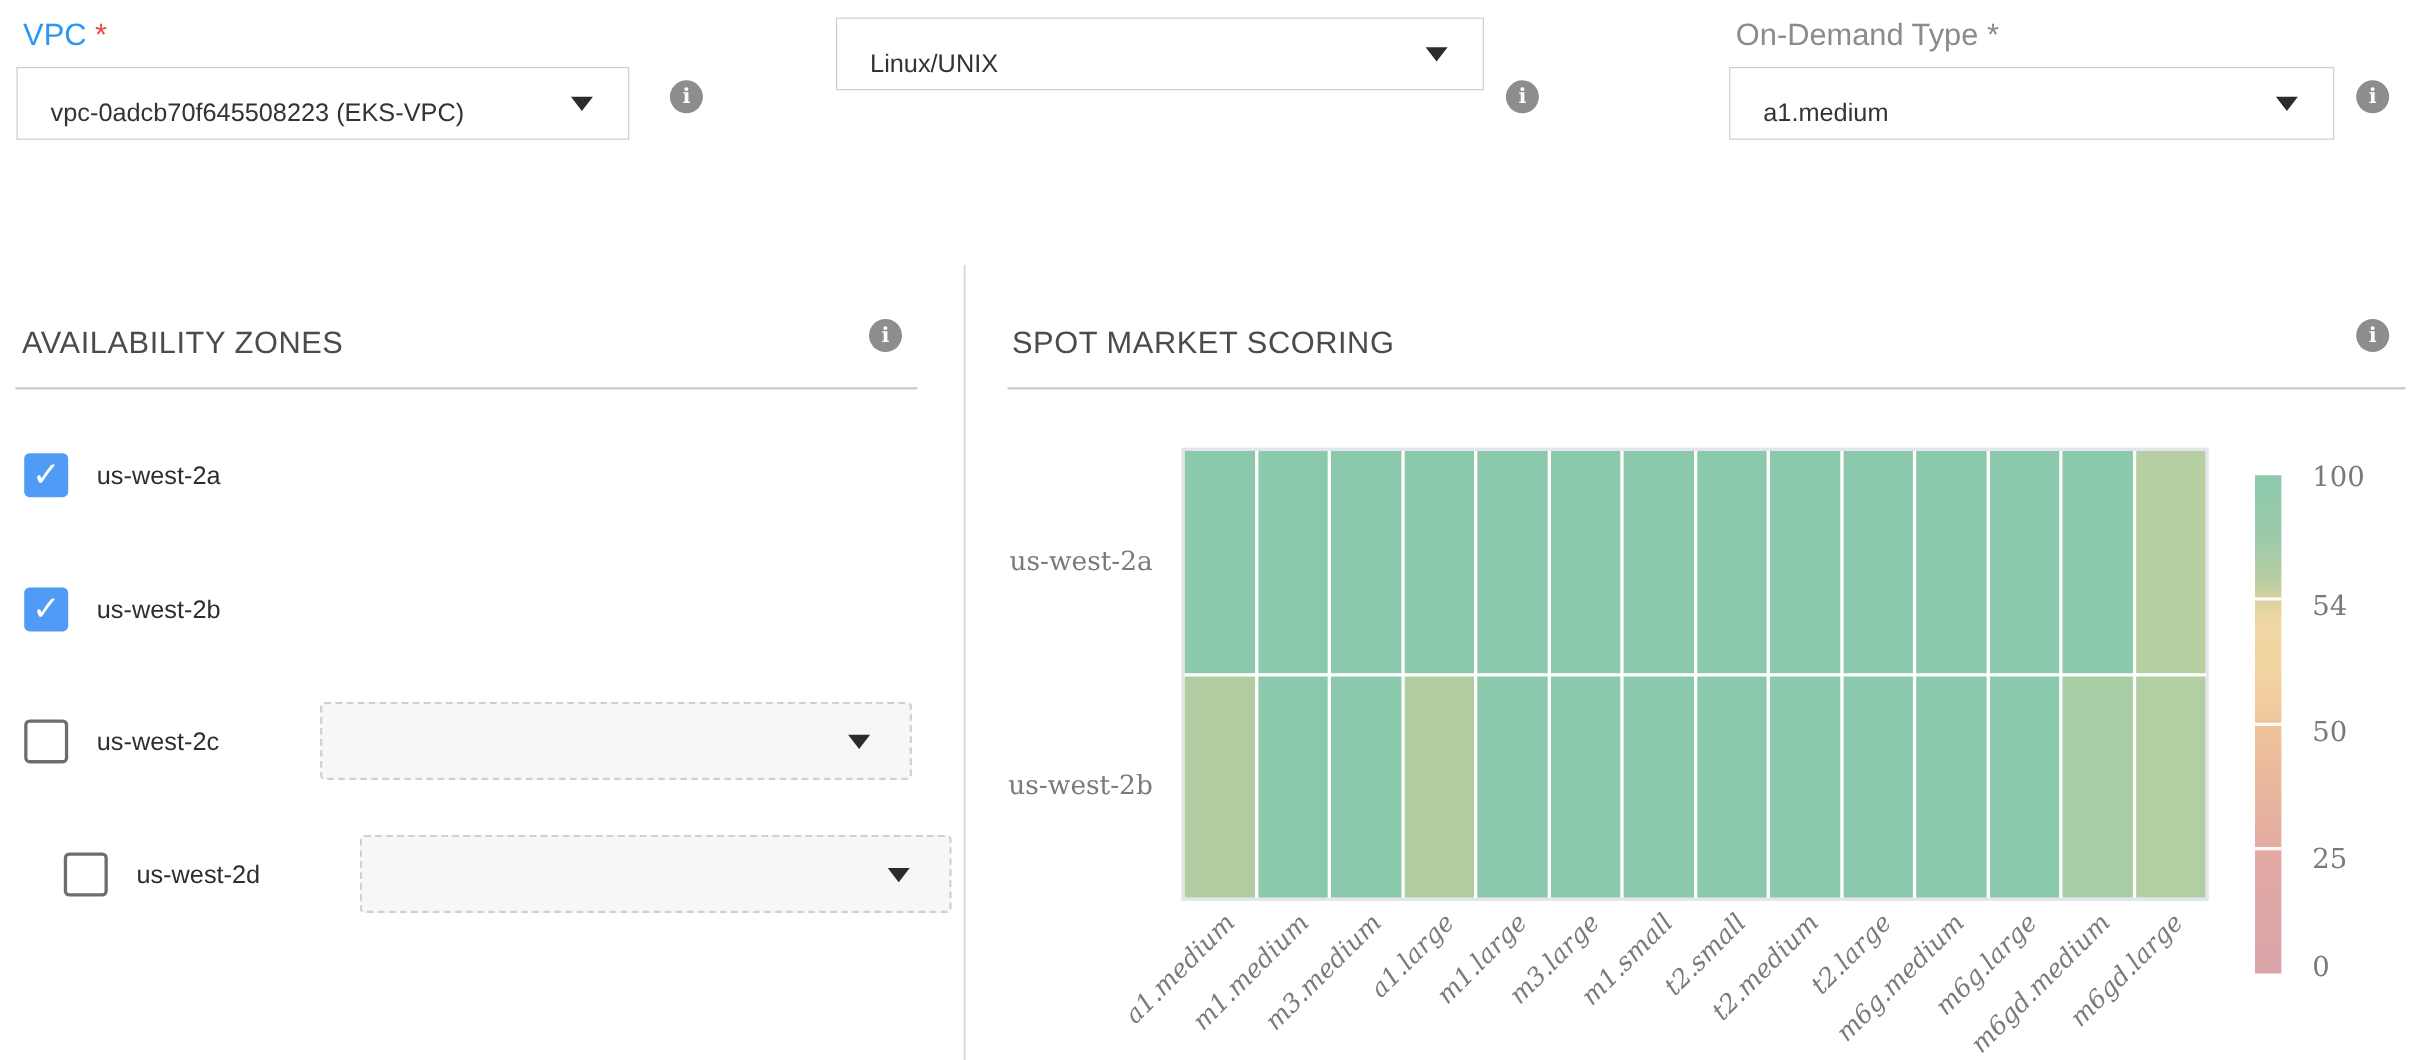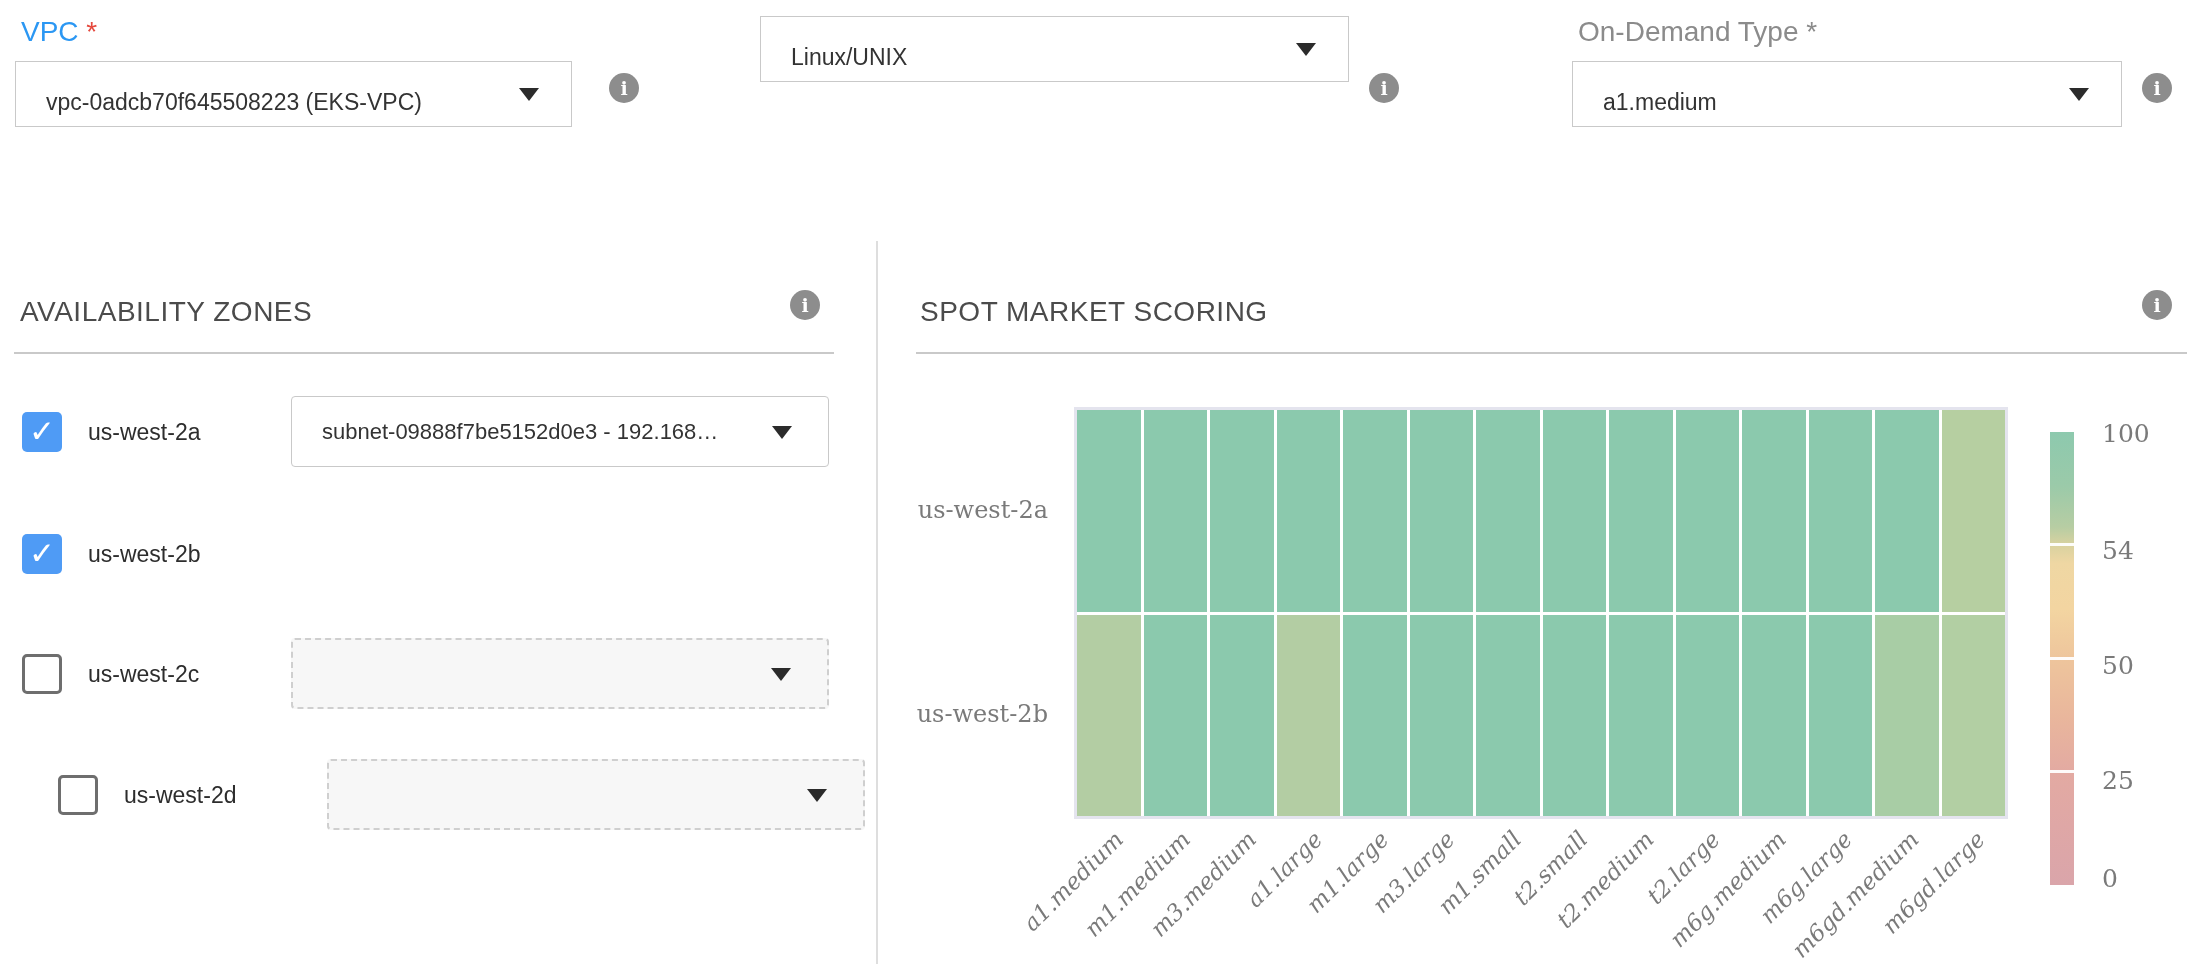--- a/index.html
+++ b/index.html
@@ -119,24 +119,20 @@
 
 <div class="section-title" id="az-title">AVAILABILITY ZONES</div>
 <div class="info-icon" id="info-az">i</div>
 <div class="h-divider" id="az-hdiv"></div>
 
 <div class="az-row" id="az-row-0">
   <div class="az-checkbox checked">
       <span class="check">✓</span>
     </div>
   <div class="az-zone-label">us-west-2a</div>
-  <div class="subnet-select">
-    <span>subnet-09888f7be5152d0e3 - 192.168…</span>
-    <span class="caret"></span>
-  </div>
 </div>
 
 <div class="az-row" id="az-row-1">
   <div class="az-checkbox checked">
       <span class="check">✓</span>
     </div>
   <div class="az-zone-label">us-west-2b</div>
 </div>
 
 <div class="az-row" id="az-row-2">

